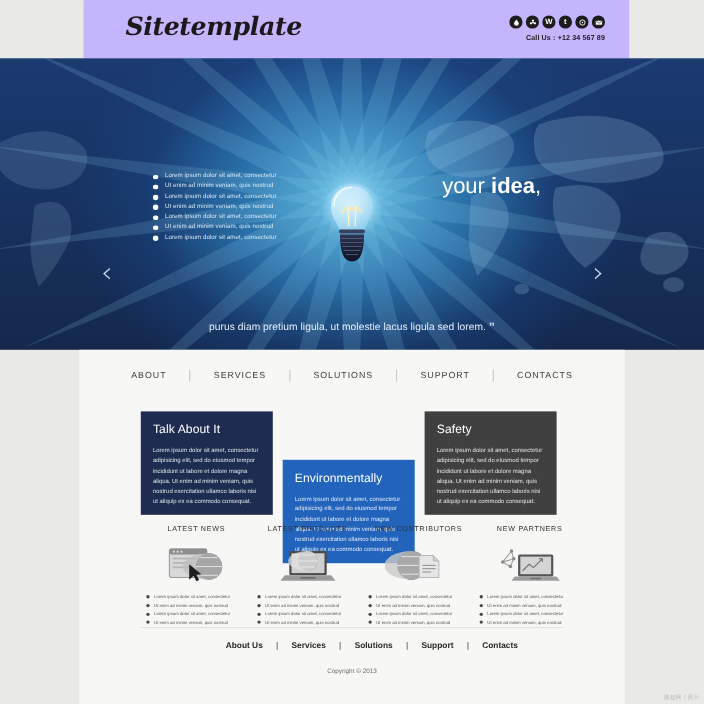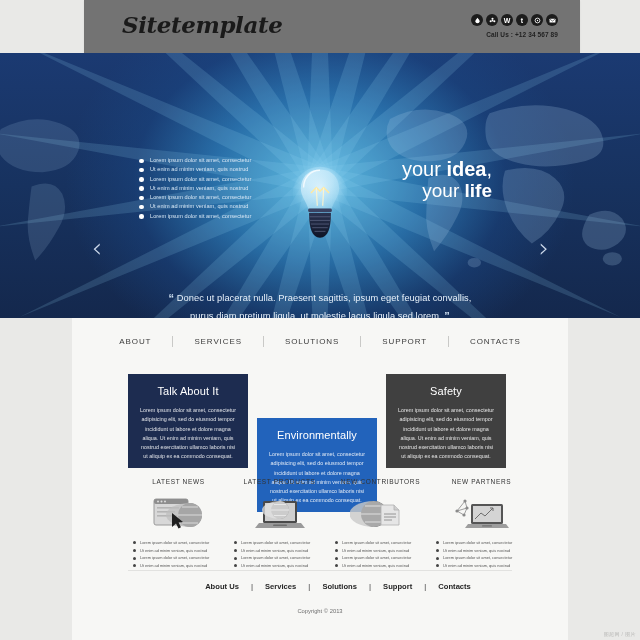--- a/index.html
+++ b/index.html
@@ -6,22 +6,22 @@
   html, body {
     width: 640px; height: 640px;
     font-family: "Liberation Sans", sans-serif;
     background: #efefed;
     overflow: hidden;
   }
   #page { position: relative; width: 640px; height: 640px; background: #e9e9e7; }
 
   
   .header {
-    position: absolute; left: 84px; top: 0; width: 496px; height: 53px;
-    background: #737373;
+    position: absolute; left: 76px; top: 0; width: 496px; height: 53px;
+    background: #c4b5fd;
     box-shadow: 0 1px 2px rgba(0,0,0,.07);
   }
   .logo {
     position: absolute; left: 38px; top: 11px;
     font-family: "DejaVu Serif", "Liberation Serif", serif;
     font-weight: bold; font-style: italic;
     font-size: 23px; color: #1a1a1a; letter-spacing: -.4px;
   }
   .social { position: absolute; right: 22px; top: 14px; display: flex; gap: 3px; }
   .soc {
@@ -107,21 +107,21 @@
     position: absolute; left: 0; right: 0; top: 18px;
     display: flex; align-items: center; justify-content: center; gap: 0;
   }
   .nav a {
     font-size: 8px; color: #3b3b3b; letter-spacing: .9px;
     text-decoration: none; padding: 0 21px; white-space: nowrap;
   }
   .nav .sep { width: 1px; height: 11px; background: #c9c9c7; }
 
   .cards { position: absolute; left: 56px; top: 56px; display: flex; gap: 9px; }
-  .card { width: 120px; height: 94px; padding: 11px 11px 0 11px; text-align: center; }
+  .card { width: 120px; height: 94px; padding: 11px 11px 0 11px; }
   .card h3 { font-size: 11px; font-weight: normal; color: #fff; margin-bottom: 9px; letter-spacing: .1px; }
   .card p { font-size: 5.4px; line-height: 1.72; color: rgba(255,255,255,.86); }
   .card.c1 { background: #1d2c50; }
   .card.c2 { background: #2263bb; margin-top: 44px; }
   .card.c3 { background: #404040; }
 
   .lower { position: absolute; left: 56px; top: 160px; display: flex; gap: 0; }
   .col { width: 101px; margin-right: 0; text-align: center; }
   .col + .col { margin-left: 0; }
   .col h4 {
@@ -289,30 +289,23 @@
           <path d="M20 67 H40"></path>
           <path d="M21.5 71 H38.5"></path>
           <path d="M24 75 H36"></path>
       </g>
     </svg>
 
     <div class="headline">
       <div class="l1">
         <span>your </span><b>idea</b><span>,</span>
       </div>
-      <div class="l2">
-        <span>your </span><b>life</b>
-      </div>
     </div>
 
     <div class="quote">
-      <div>
-        <span class="qm">“</span>
-        <span>Donec ut placerat nulla. Praesent sagittis, ipsum eget feugiat convallis,</span>
-      </div>
       <div>
         <span>purus diam pretium ligula, ut molestie lacus ligula sed lorem.</span>
         <span class="qm">”</span>
       </div>
     </div>
 
     <div class="arrow left">‹</div>
     <div class="arrow right">›</div>
 
   </div>

